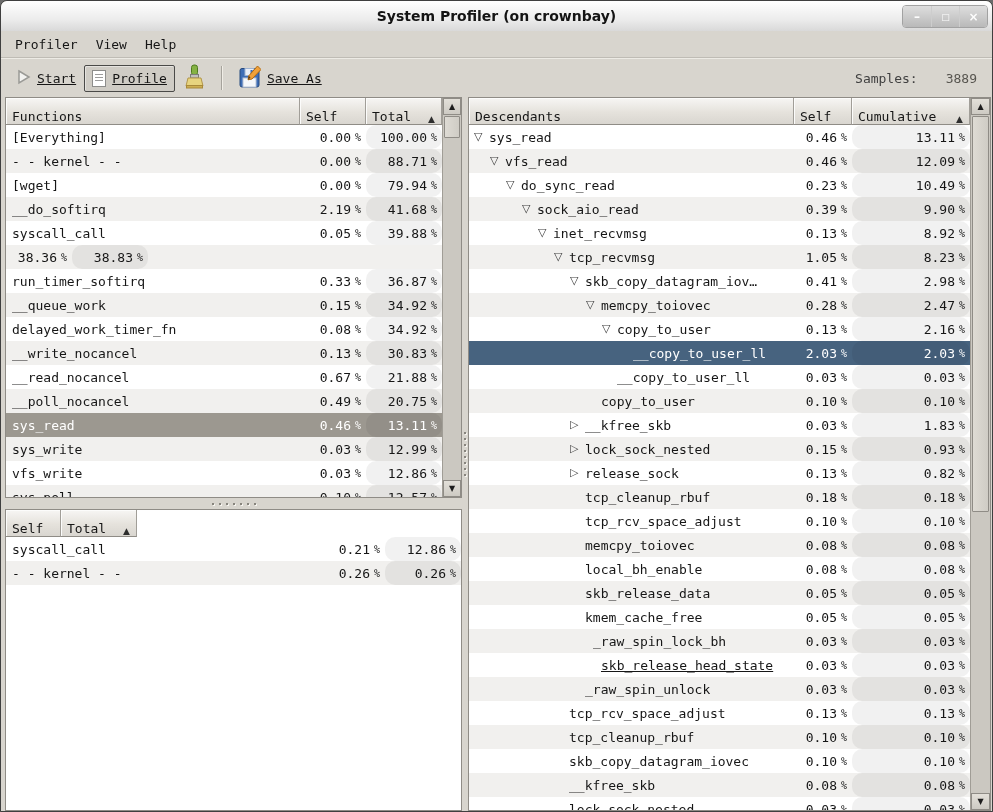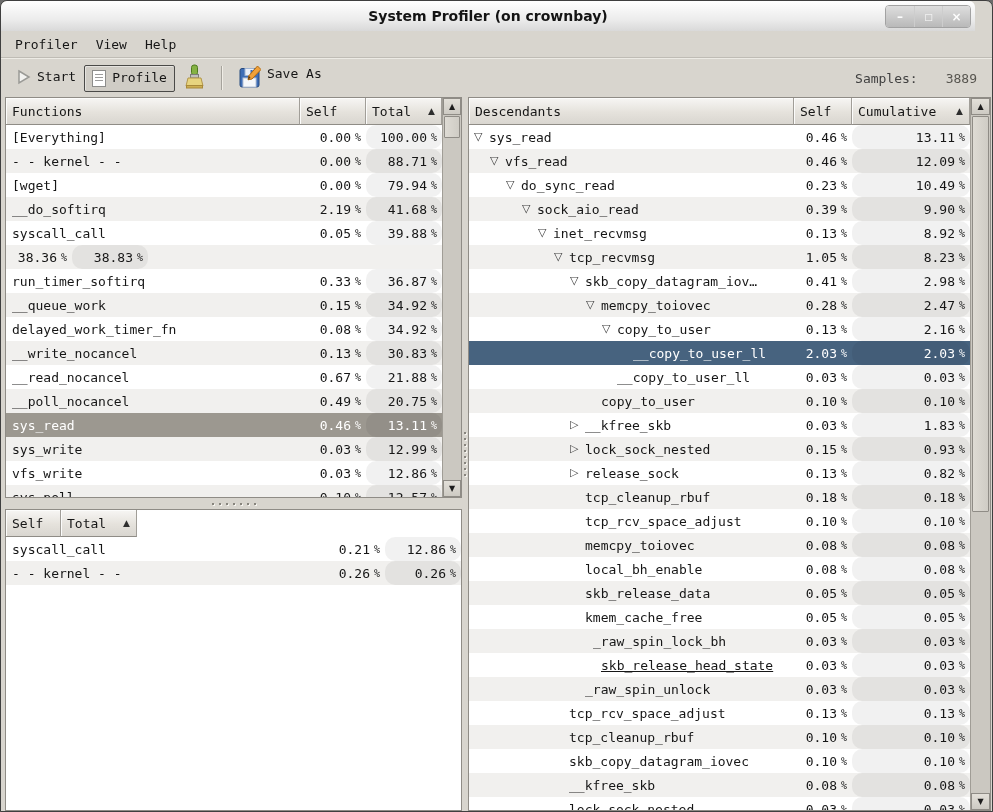--- a/index.html
+++ b/index.html
@@ -2,59 +2,59 @@
 <html style="--sel-active: #47637f; --sel-inactive: #9c9890;"><head>
 <meta charset="utf-8">
 <style>
   * { margin:0; padding:0; box-sizing:border-box; }
   html,body { width:993px; height:812px; overflow:hidden; }
   body { font-family:"DejaVu Sans Mono", monospace; font-size:13px; color:#161616; background:#6b6b6b; }
 
   .window { position:absolute; inset:0; background:#d8d5ce; border:1px solid #3f3f3f; border-radius:7px 7px 0 0; overflow:hidden; }
 
   
-  .titlebar { position:absolute; left:0; right:17px; top:0; height:42px;
+  .titlebar { position:absolute; left:0; right:0; top:0; height:42px;
     background:linear-gradient(#ffffff,#ececec 45%,#c7c7c7); border-bottom:1px solid #8c8c8c; border-radius:6px 6px 0 0; }
   .title { position:absolute; inset:0; line-height:30px; text-align:center;
     font-family:"DejaVu Sans",sans-serif; font-weight:bold; font-size:14px; color:#141414; }
   .winbtns { position:absolute; right:4px; top:4px; display:flex; border:1px solid #a2a2a2; border-radius:4px; overflow:hidden; }
   .winbtn { width:28px; height:21px; background:linear-gradient(#dedede,#b9b9b9); border-left:1px solid #cdcdcd;
     display:flex; align-items:center; justify-content:center; color:#fdfdfd; font-weight:bold;
     font-family:"DejaVu Sans",sans-serif; font-size:12px; }
   .winbtn:first-child { border-left:none; }
   .winbtn .sq { font-size:9px; }
 
   
   .menubar { position:absolute; top:30px; left:0; right:0; height:27px; background:#d8d5ce;
     display:flex; align-items:center; padding-left:5px; border-bottom:1px solid #bfbcb5; }
   .menu-item { padding:3px 9px; }
 
   .toolbar { position:absolute; top:57px; left:0; right:0; height:39px; background:#d8d5ce;
     border-top:1px solid #edebe5; display:flex; align-items:center; padding:0 8px; }
-  .tbtn { display:flex; gap:6px; padding:4px 7px; border:1px solid transparent; border-radius:2px; }
+  .tbtn { display:flex; align-items:center; gap:6px; padding:4px 7px; border:1px solid transparent; border-radius:2px;text-decoration:underline; }
   .tbtn.active { background:#cfccc5; border:1px solid #4a4a48; box-shadow:inset 1px 1px 0 rgba(255,255,255,.45); }
   .doc-icon { width:14px; height:17px; background:#fff; border:1px solid #8d8d8b;
     box-shadow:inset 0 0 0 1px #fff; position:relative; }
   .doc-icon::before { content:""; position:absolute; left:2px; right:2px; top:3px; height:9px;
     background:repeating-linear-gradient(#9c9c9c 0 1px, transparent 1px 3px); }
   .tsep { width:0; height:24px; border-left:1px solid #a6a39c; border-right:1px solid #f0ede6; margin:0 8px; }
   .samples { margin-left:auto; display:flex; gap:28px; padding-right:7px; }
   .samples .lbl { color:#404040; }
   .samples .val { color:#57554f; }
 
   
   .table { position:absolute; background:#fff; border:1px solid #8f8c86; }
   #functions-table  { left:4px;   top:96px;  width:457px; height:401px; }
   #callers-table    { left:4px;   top:508px; width:457px; height:302px; }
   #descendants-table{ left:467px; top:96px;  width:523px; height:714px; }
 
   .thead { position:absolute; top:0; left:0; height:27px; display:flex; z-index:2; }
   .th { background:linear-gradient(#f7f6f4,#e5e2dc 55%,#d9d6d0); border-right:1px solid #a19e98;
     border-bottom:1px solid #8f8c86; box-shadow:inset 0 1px 0 #fcfcfb, inset 1px 0 0 #fcfcfb;
-    display:flex; align-items:center; padding:0 6px; white-space:nowrap; }
+    display:flex; align-items:flex-end; padding:0 6px; white-space:nowrap; }
   .sort-arrow { margin-left:auto; font-size:9px; color:#2e2e2e; font-family:"DejaVu Sans",sans-serif; padding-left:6px; }
 
   .tbody { position:absolute; top:27px; left:0; right:0; bottom:0; overflow:hidden; }
   .row { display:flex; height:24px; align-items:flex-start; }
   .row.alt { background:#f1f0ee; }
   .row.sel-inactive { background:var(--sel-inactive,#9c9890); color:#fff; }
   .row.sel-active   { background:var(--sel-active,#47637f);  color:#fff; }
   .cell { height:24px; display:flex; align-items:center; overflow:hidden; white-space:nowrap; }
   .cell-name { padding-left:6px; }
   .cell-num { justify-content:flex-end; padding-right:5px; gap:4px; }

